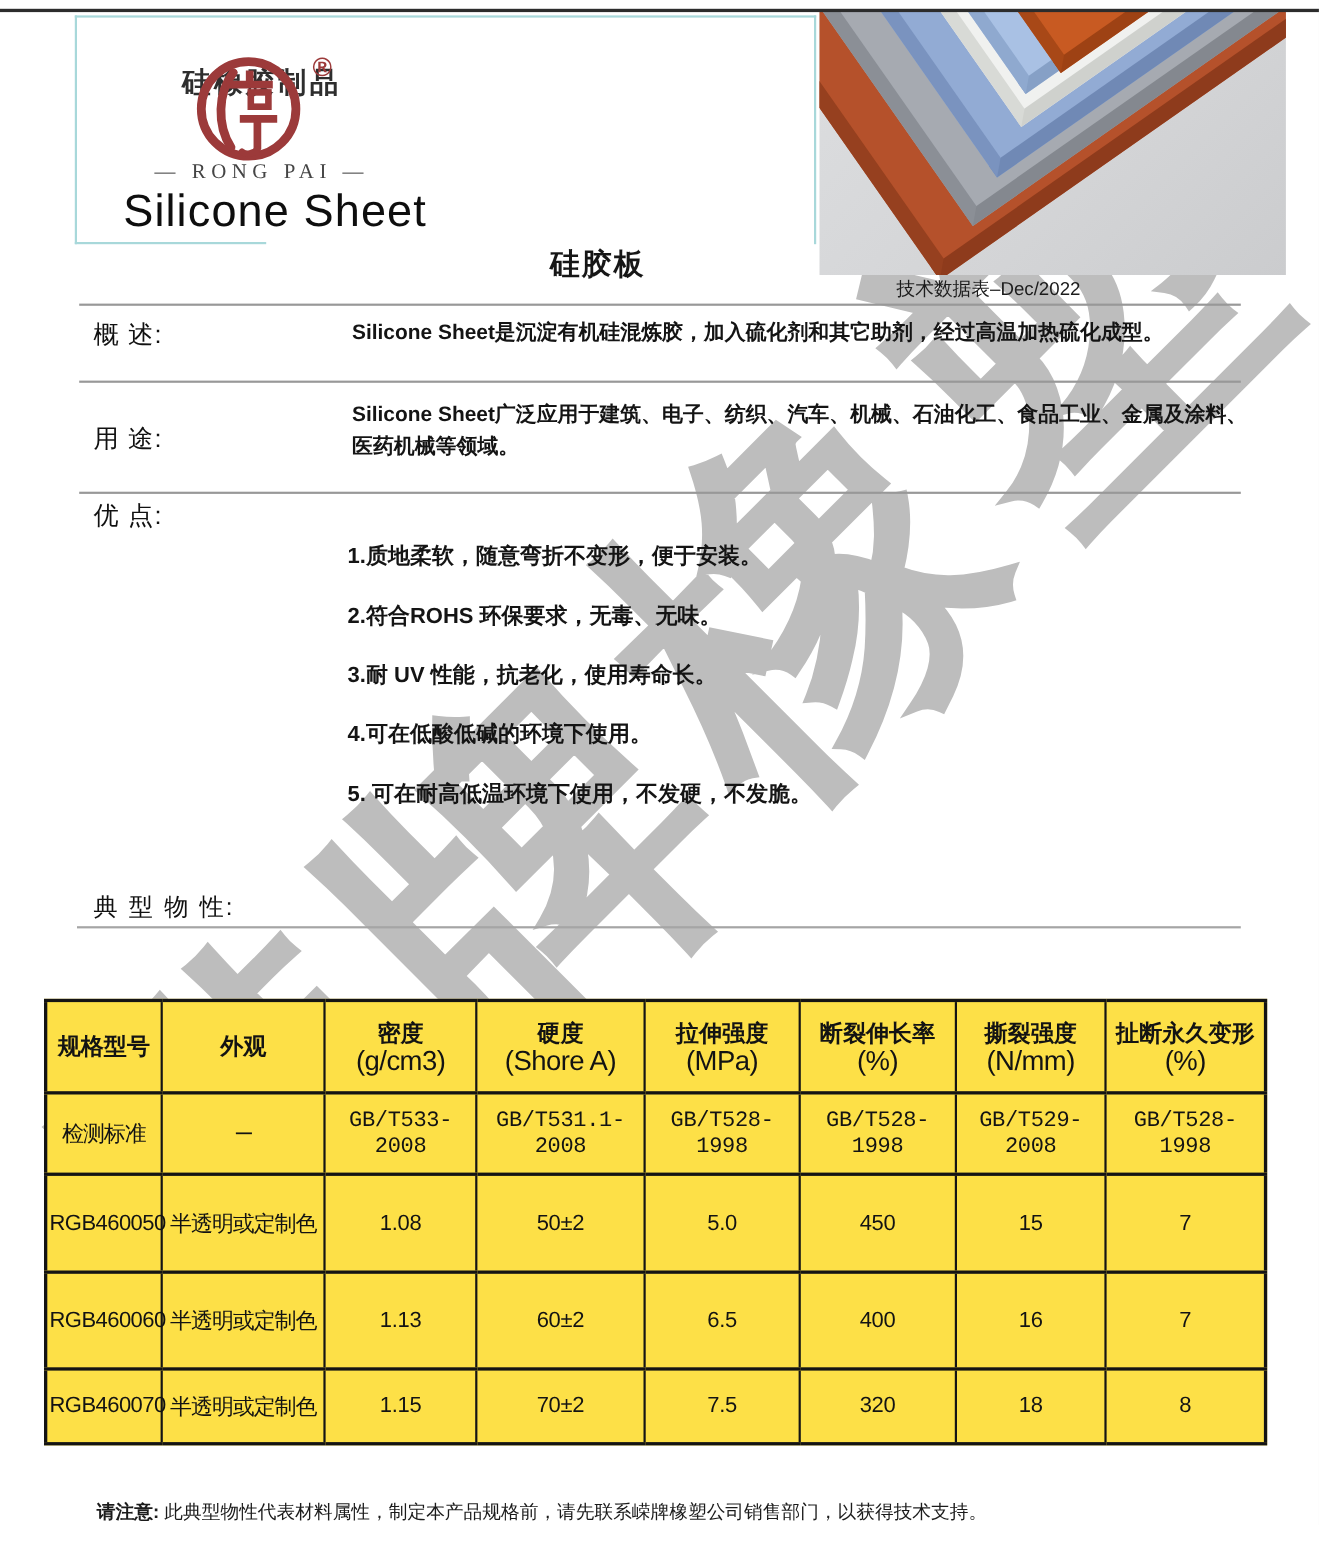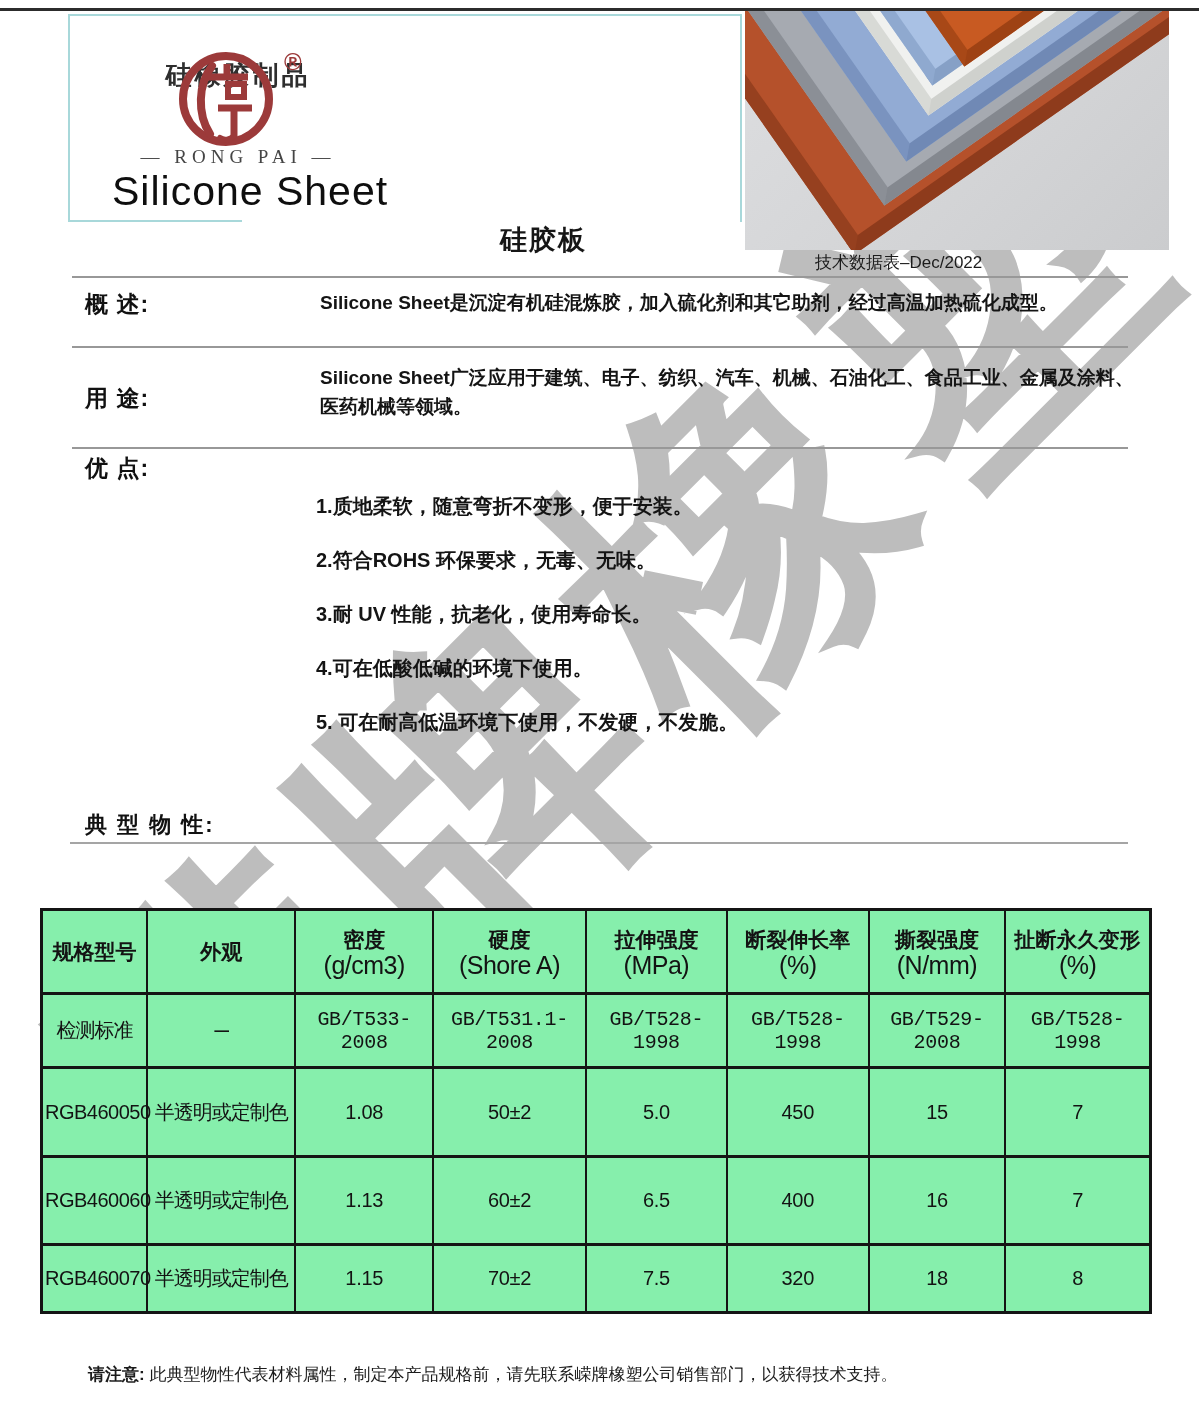--- a/index.html
+++ b/index.html
@@ -36,26 +36,26 @@
   .title-cn{position:absolute;left:500px;top:222px;font-size:27px;font-weight:bold;z-index:2;letter-spacing:2px;}
   .ds-line{position:absolute;left:815px;top:251px;width:300px;font-size:17px;color:#1c1c1c;z-index:2;}
   .ds-line .b{font-weight:normal;}
   
   .photo{
     position:absolute;left:745px;top:10px;width:424px;height:240px;overflow:hidden;z-index:1;
     background:linear-gradient(135deg,#dddee0 0%,#d3d4d6 60%,#cbccce 100%);
   }
   .sheet{position:absolute;width:420px;height:420px;transform:rotate(-35deg);box-sizing:border-box;}
   
-  .sec-h{position:absolute;font-size:23px;font-weight:bold;color:#111;z-index:1;letter-spacing:1px;}
+  .sec-h{position:absolute;font-size:23px;font-weight:normal;color:#111;z-index:1;letter-spacing:1px;}
   .sec-b{position:absolute;font-size:19px;font-weight:bold;line-height:29px;color:#141414;z-index:1;}
   .adv-item{margin-bottom:25px;font-size:20px;font-weight:bold;color:#141414;line-height:29px;}
   
   .props{position:absolute;left:40px;top:908px;width:1112px;z-index:1;}
-  table.props-t{border-collapse:collapse;table-layout:fixed;width:100%;background:#86efac;
+  table.props-t{border-collapse:collapse;table-layout:fixed;width:100%;background:#fde047;
     border:3px solid #141414;}
   table.props-t td,table.props-t th{
     border:2px solid #141414;border-top-width:3px;border-bottom-width:3px;
     text-align:center;vertical-align:middle;padding:0 2px;color:#131313;font-weight:normal;
   }
   .col-title{font-size:21px;font-weight:600;line-height:27px;}
   .col-unit{font-size:25px;line-height:25px;letter-spacing:-0.5px;}
   .cell-v{font-size:20px;letter-spacing:-0.3px;}
   .cell-model{font-size:20px;letter-spacing:-0.5px;}
   .cell-look{font-size:20px;font-weight:600;letter-spacing:-1px;}

